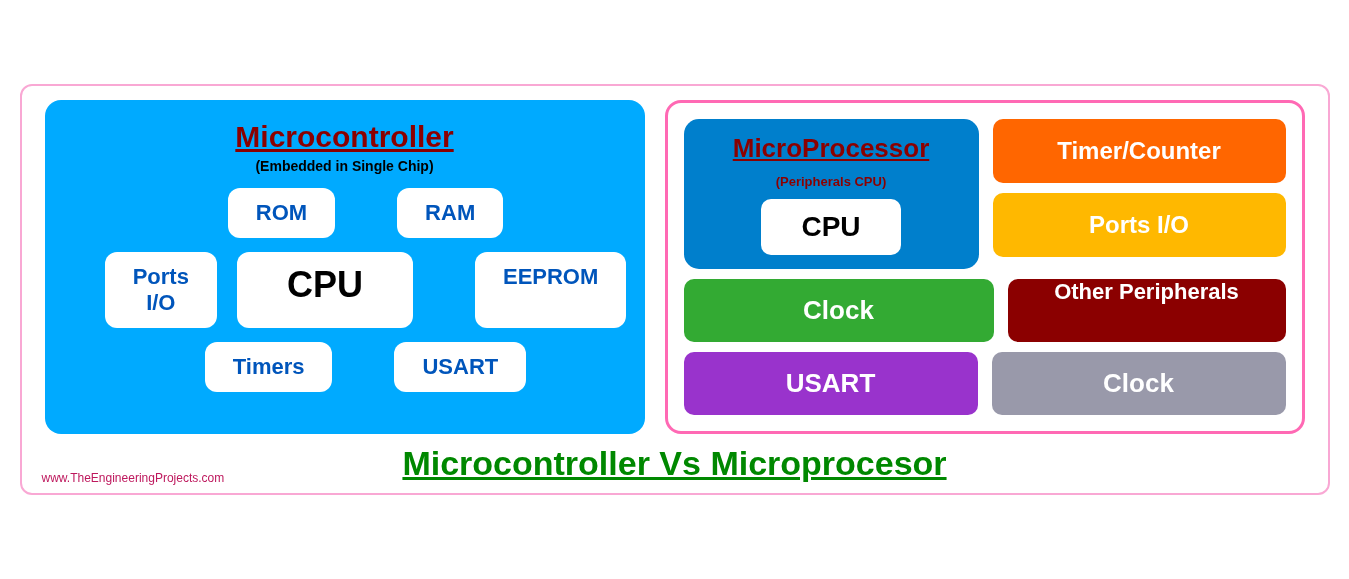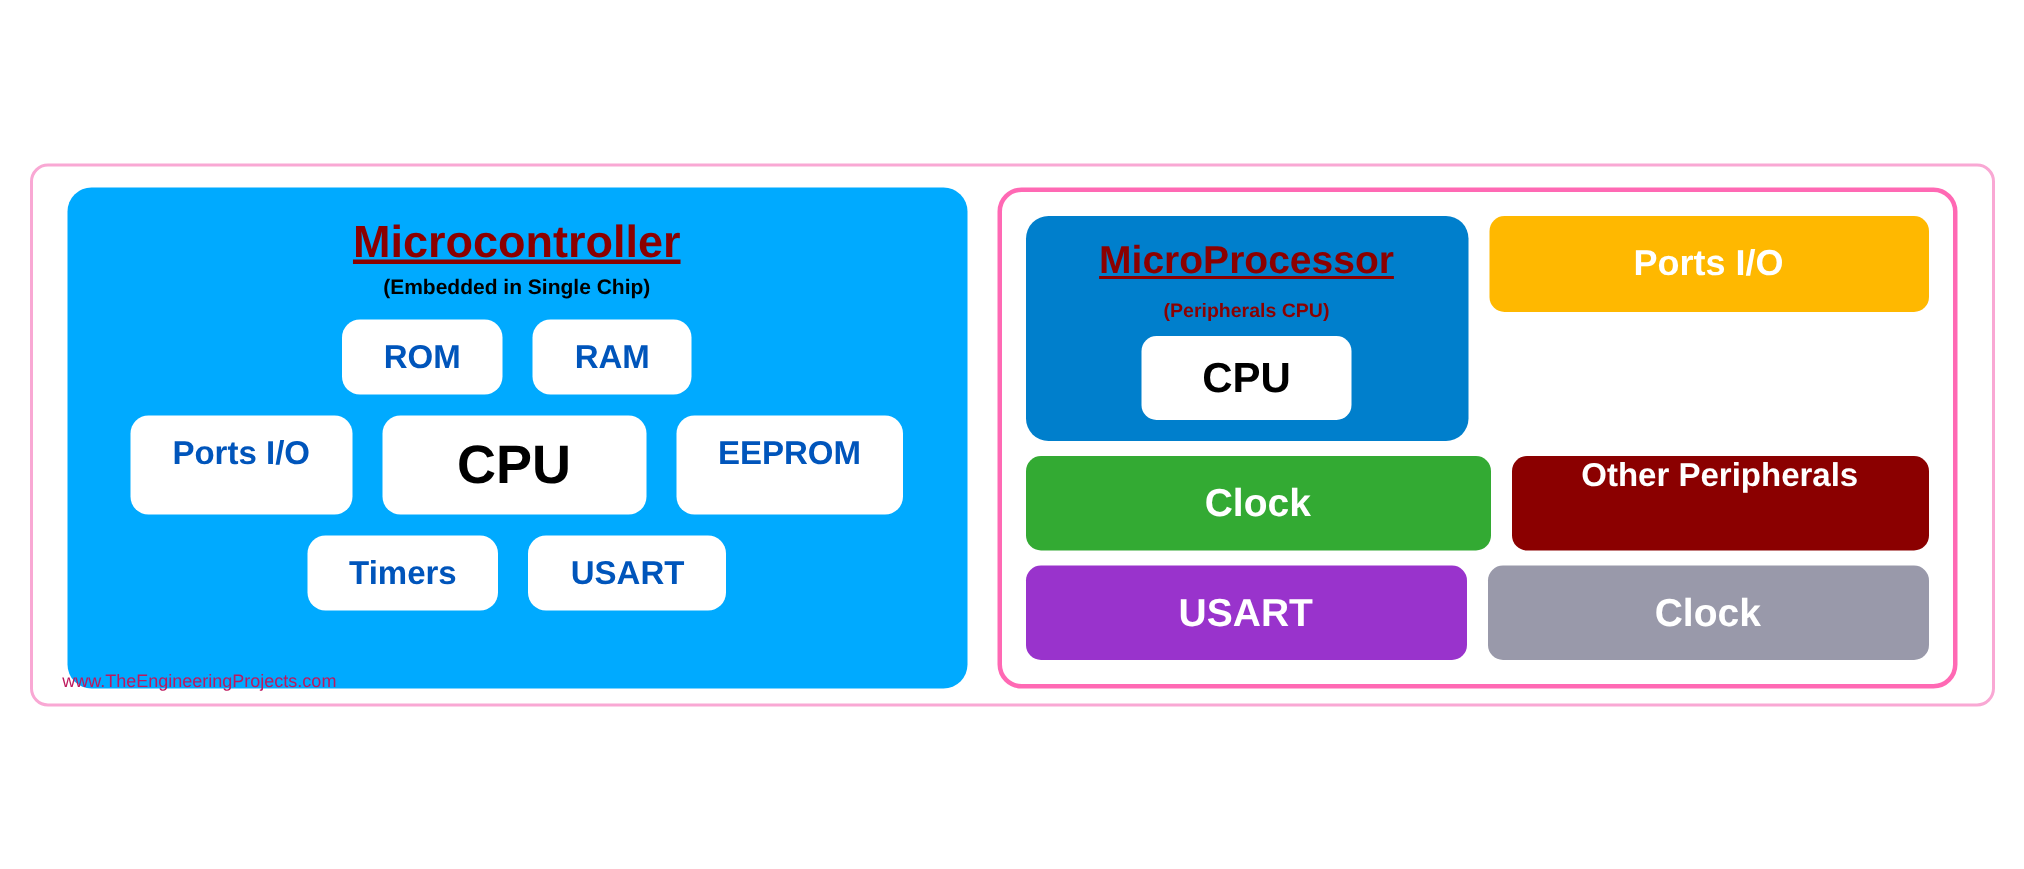--- a/index.html
+++ b/index.html
@@ -67,20 +67,21 @@
     }
 
     .mc-chip {
       background: #fff;
       border-radius: 12px;
       padding: 12px 28px;
       color: #0055BB;
       font-size: 22px;
       font-weight: bold;
       text-align: center;
+      margin-left: 42px;
     }
 
     .mc-chip-cpu {
       background: #fff;
       border-radius: 12px;
       padding: 12px 50px;
       color: #000;
       font-size: 36px;
       font-weight: 900;
       text-align: center;
@@ -268,35 +269,37 @@
 
       <div class="microprocessor-box">
 
         <div class="mp-top-row">
           <div class="mp-left">
             <div class="mp-title">MicroProcessor</div>
             <div class="mp-subtitle">(Peripherals CPU)</div>
             <div class="mp-cpu-chip">CPU</div>
           </div>
           <div class="mp-right">
+            <div class="mp-chip-orange">Timer/Counter</div>
             <div class="mp-chip-yellow">Ports I/O</div>
           </div>
         </div>
 
         <div class="mp-bottom-row">
           <div class="mp-chip-green">Clock</div>
           <div class="mp-chip-darkred">Other Peripherals</div>
         </div>
 
         <div class="mp-bottom-row">
           <div class="mp-chip-purple">USART</div>
           <div class="mp-chip-gray">Clock</div>
         </div>
 
       </div>
 
     </div>
 
+    <div class="bottom-title">Microcontroller Vs Microprocesor</div>
 
   </div>
 
   <div class="watermark">www.TheEngineeringProjects.com</div>
 </div>
 
 </body></html>

